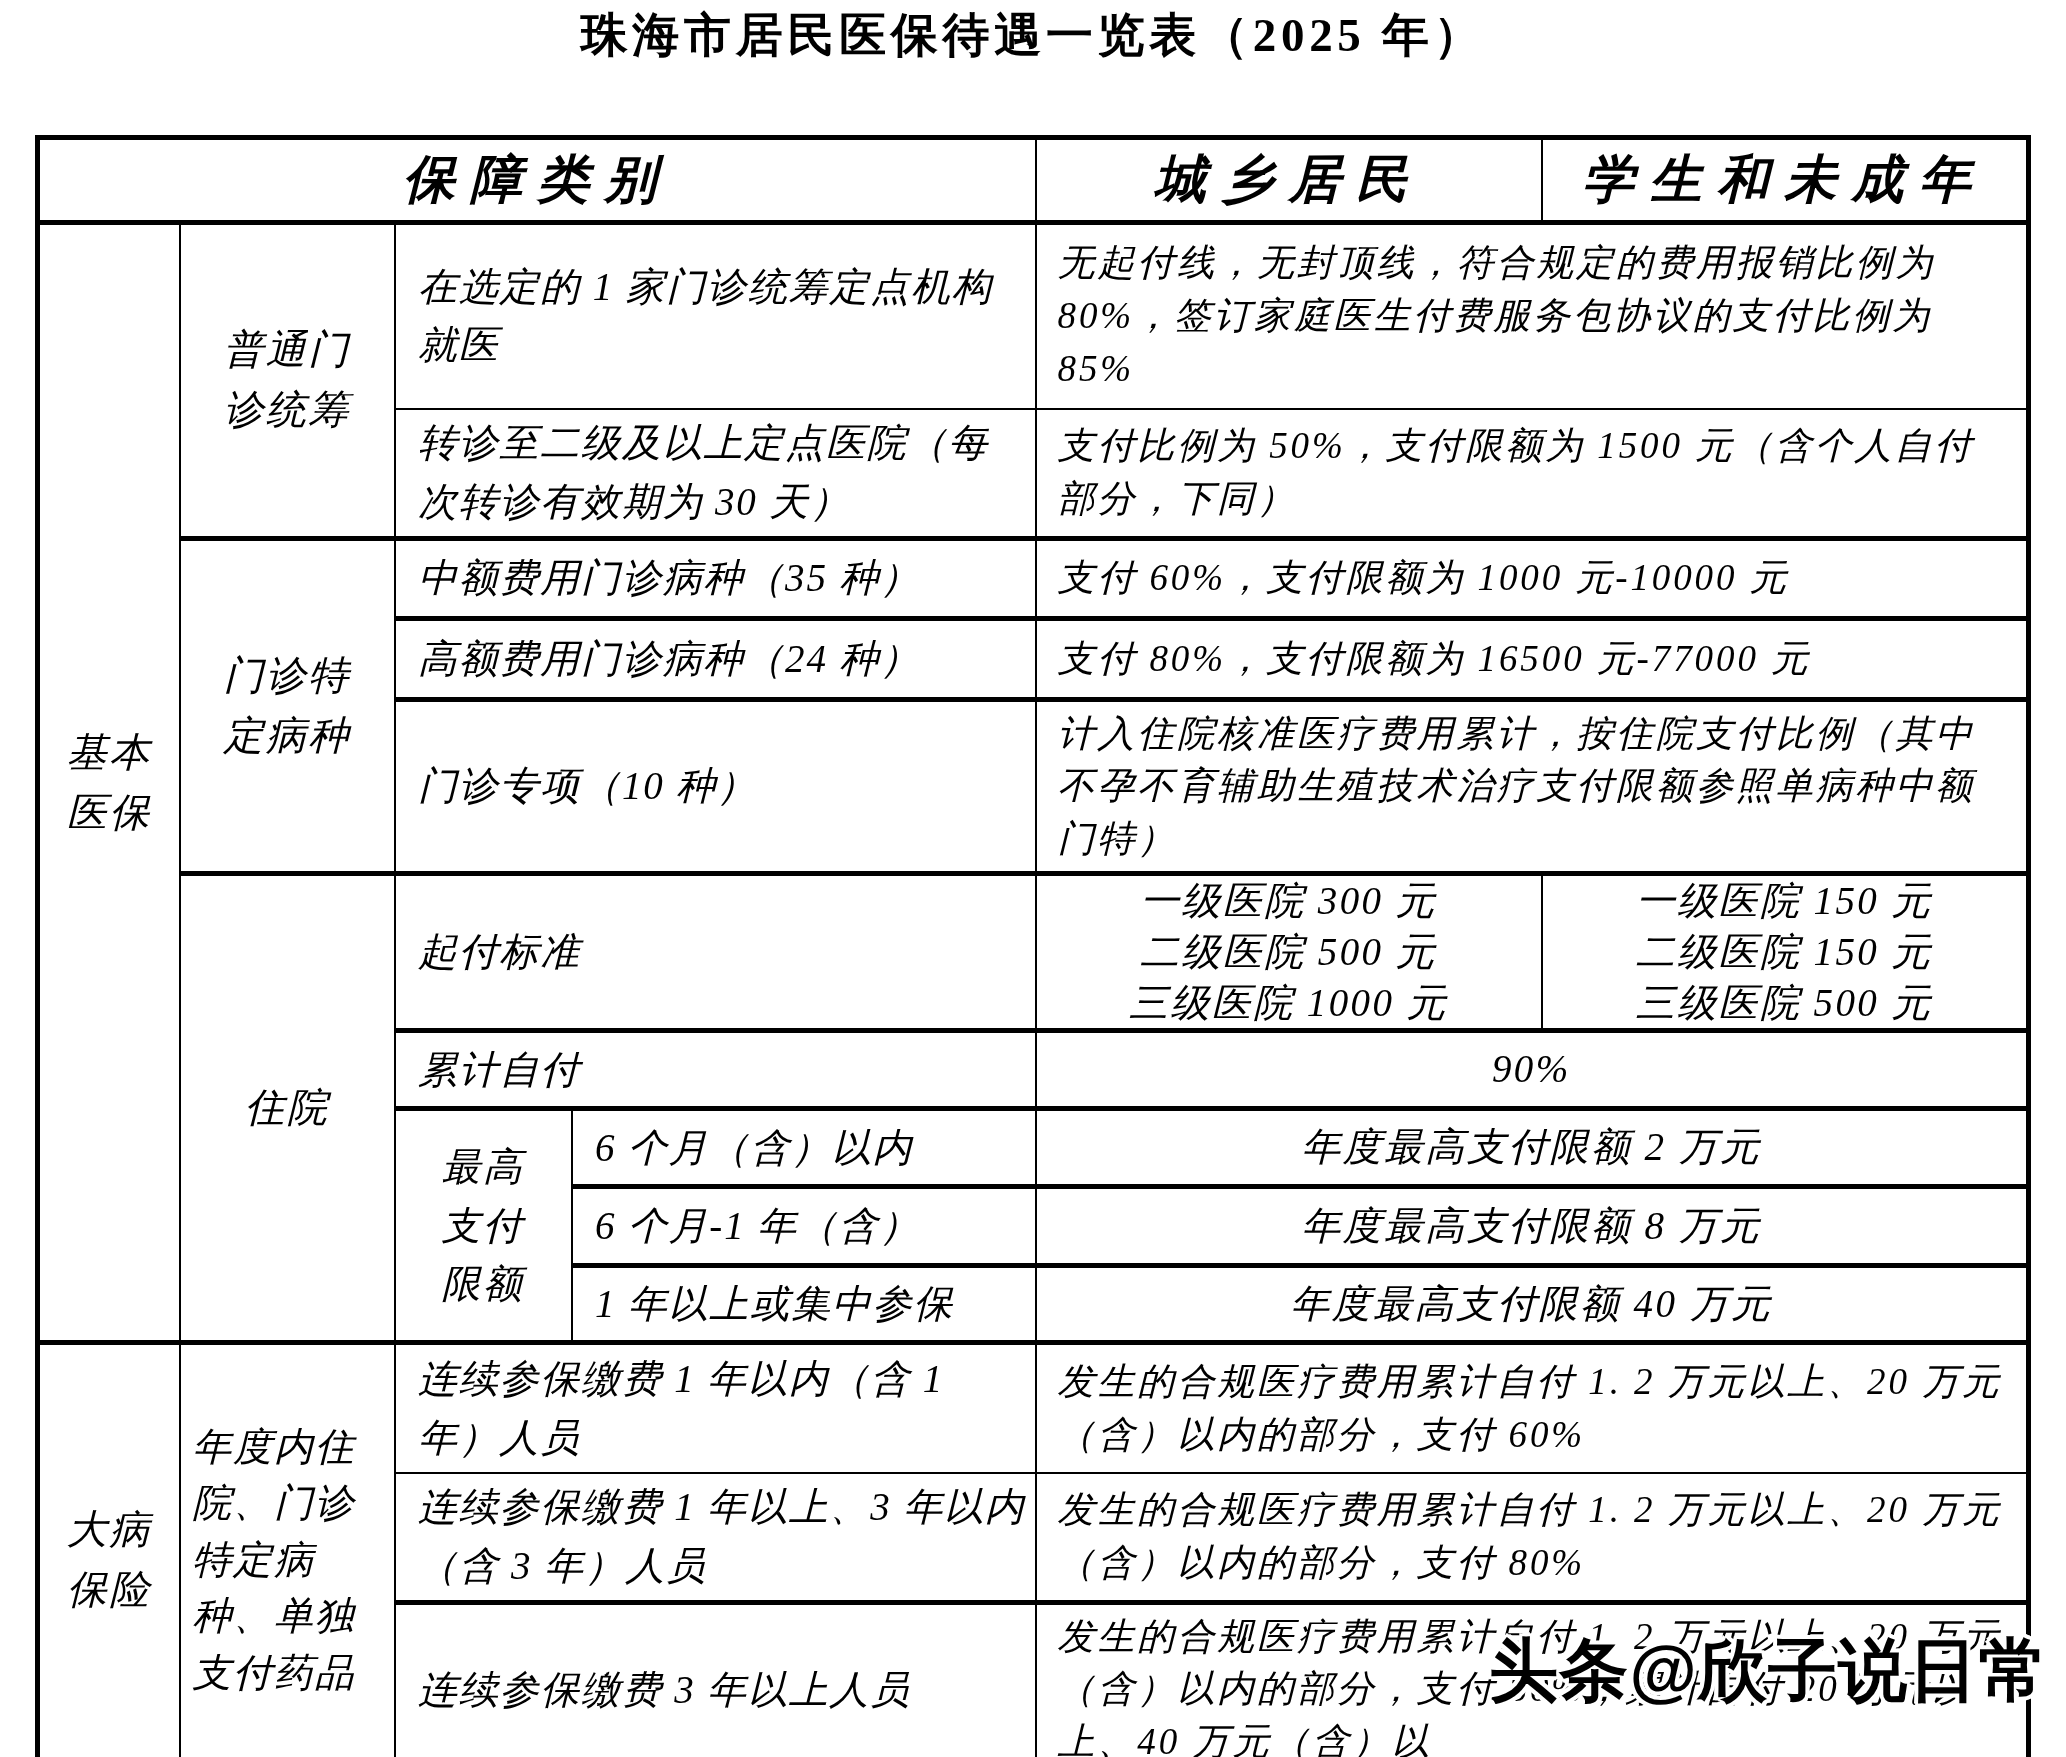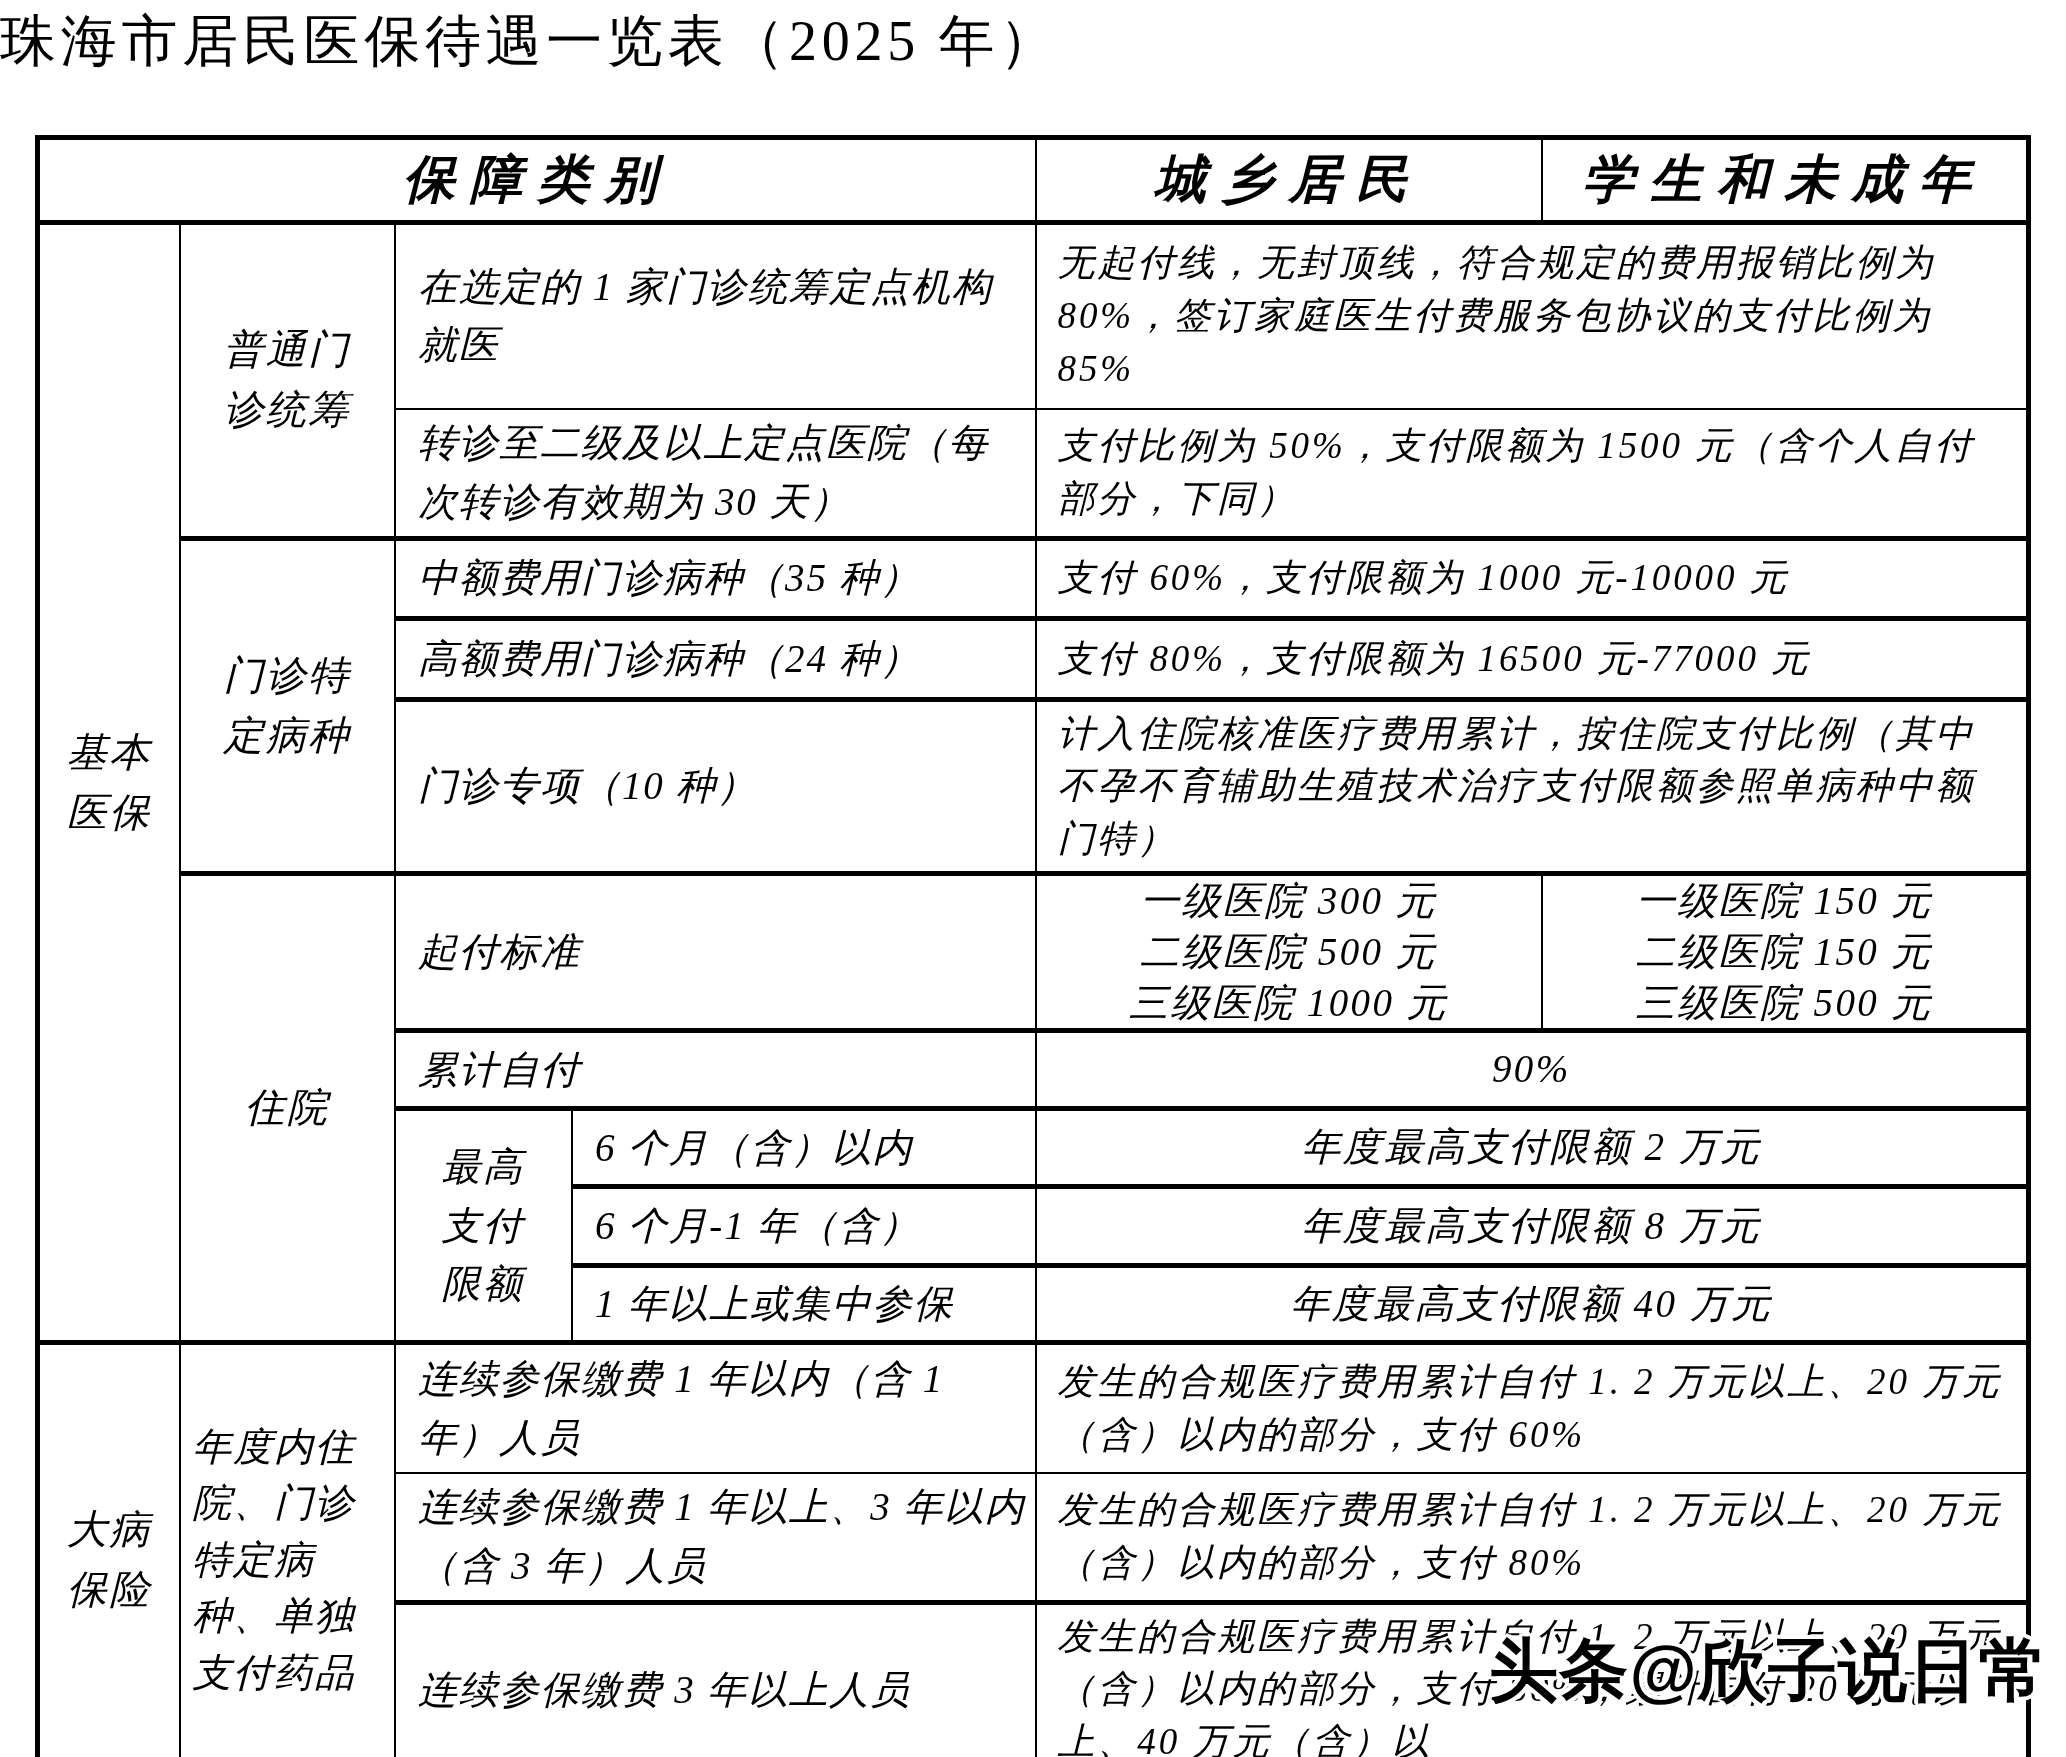--- a/index.html
+++ b/index.html
@@ -7,22 +7,22 @@
   #page{
     position:relative;
     width:2066px;height:1757px;
     background:#ffffff;
     font-family:"Liberation Serif","DejaVu Serif",serif;
     color:#000;
     overflow:hidden;
   }
   #page-title{
     position:absolute;top:3.5px;left:0;right:0;
-    text-align:left;
-    font-size:56px;font-weight:normal;
+    text-align:center;
+    font-size:47px;font-weight:bold;
     letter-spacing:4.7px;
     font-style:normal;
     white-space:nowrap;
   }
   table.benefits{
     position:absolute;left:35px;top:135px;
     width:1992px;
     border-collapse:collapse;
     table-layout:fixed;
     border:5.3px solid #000;

